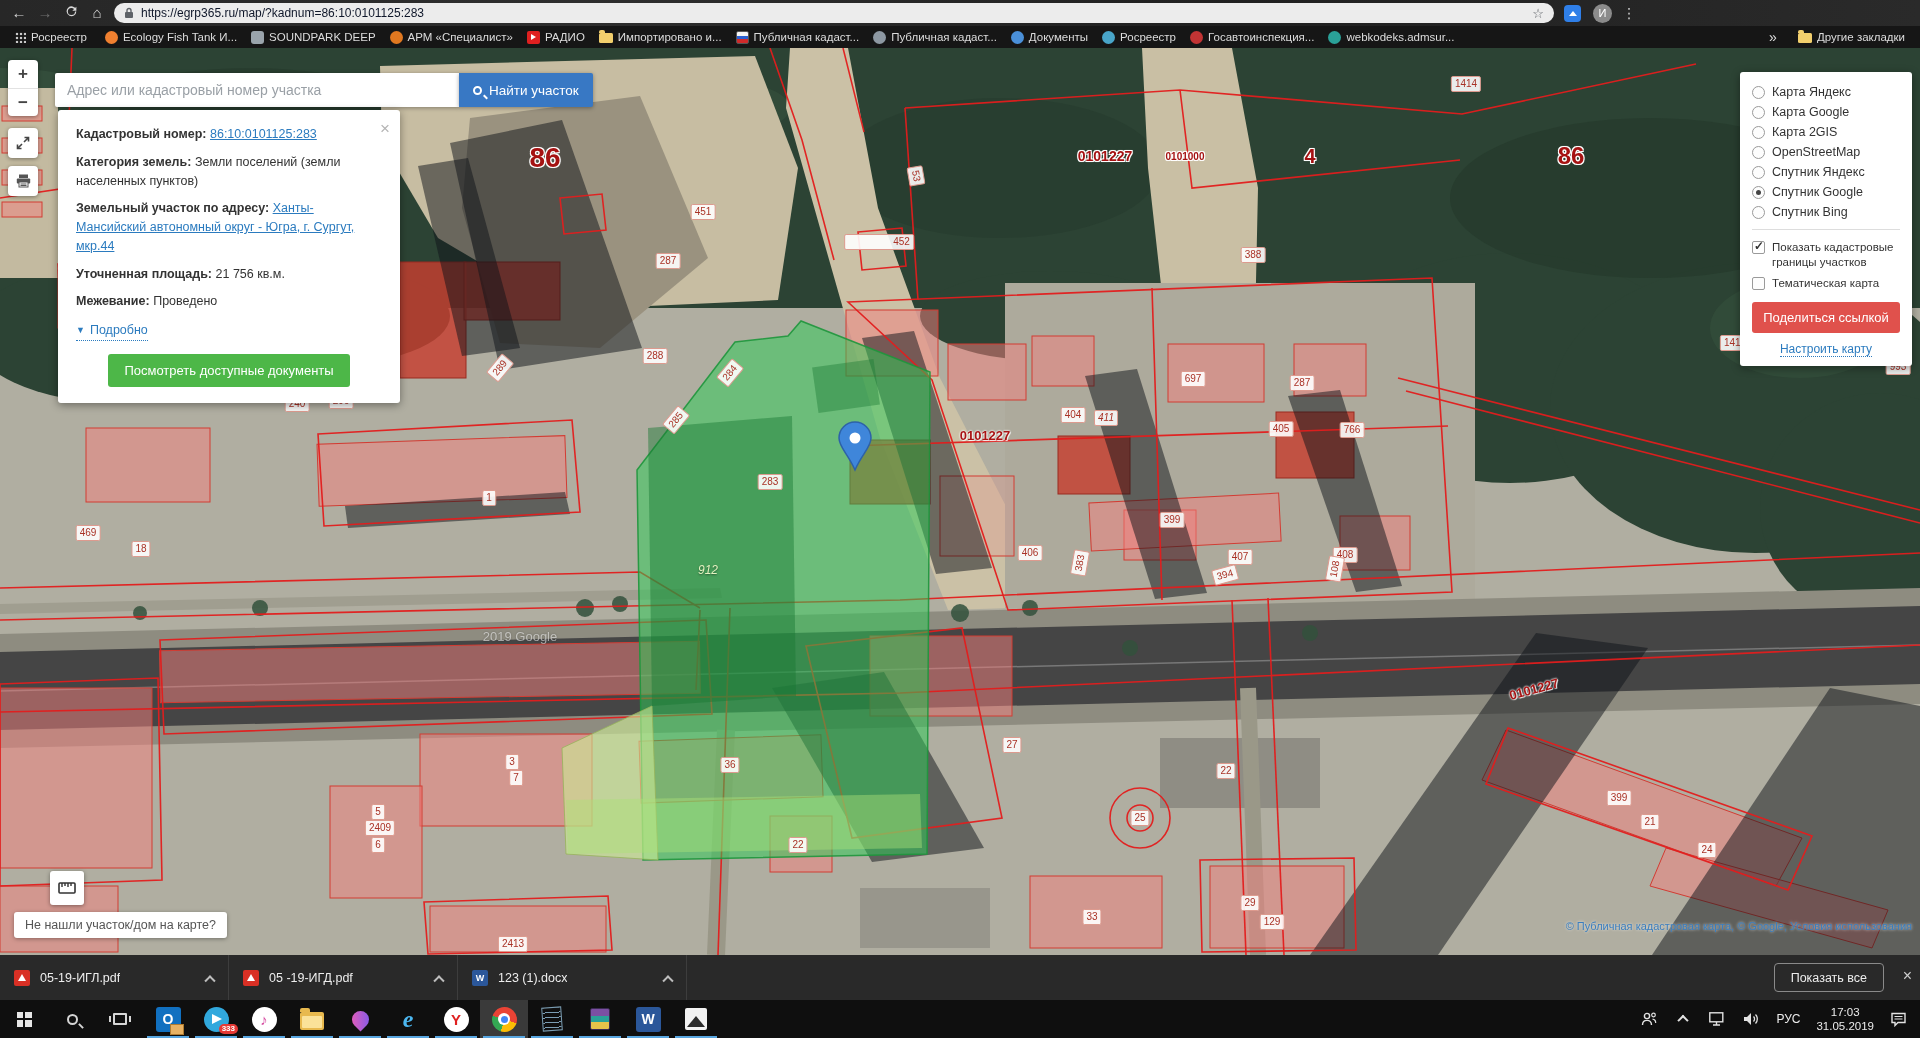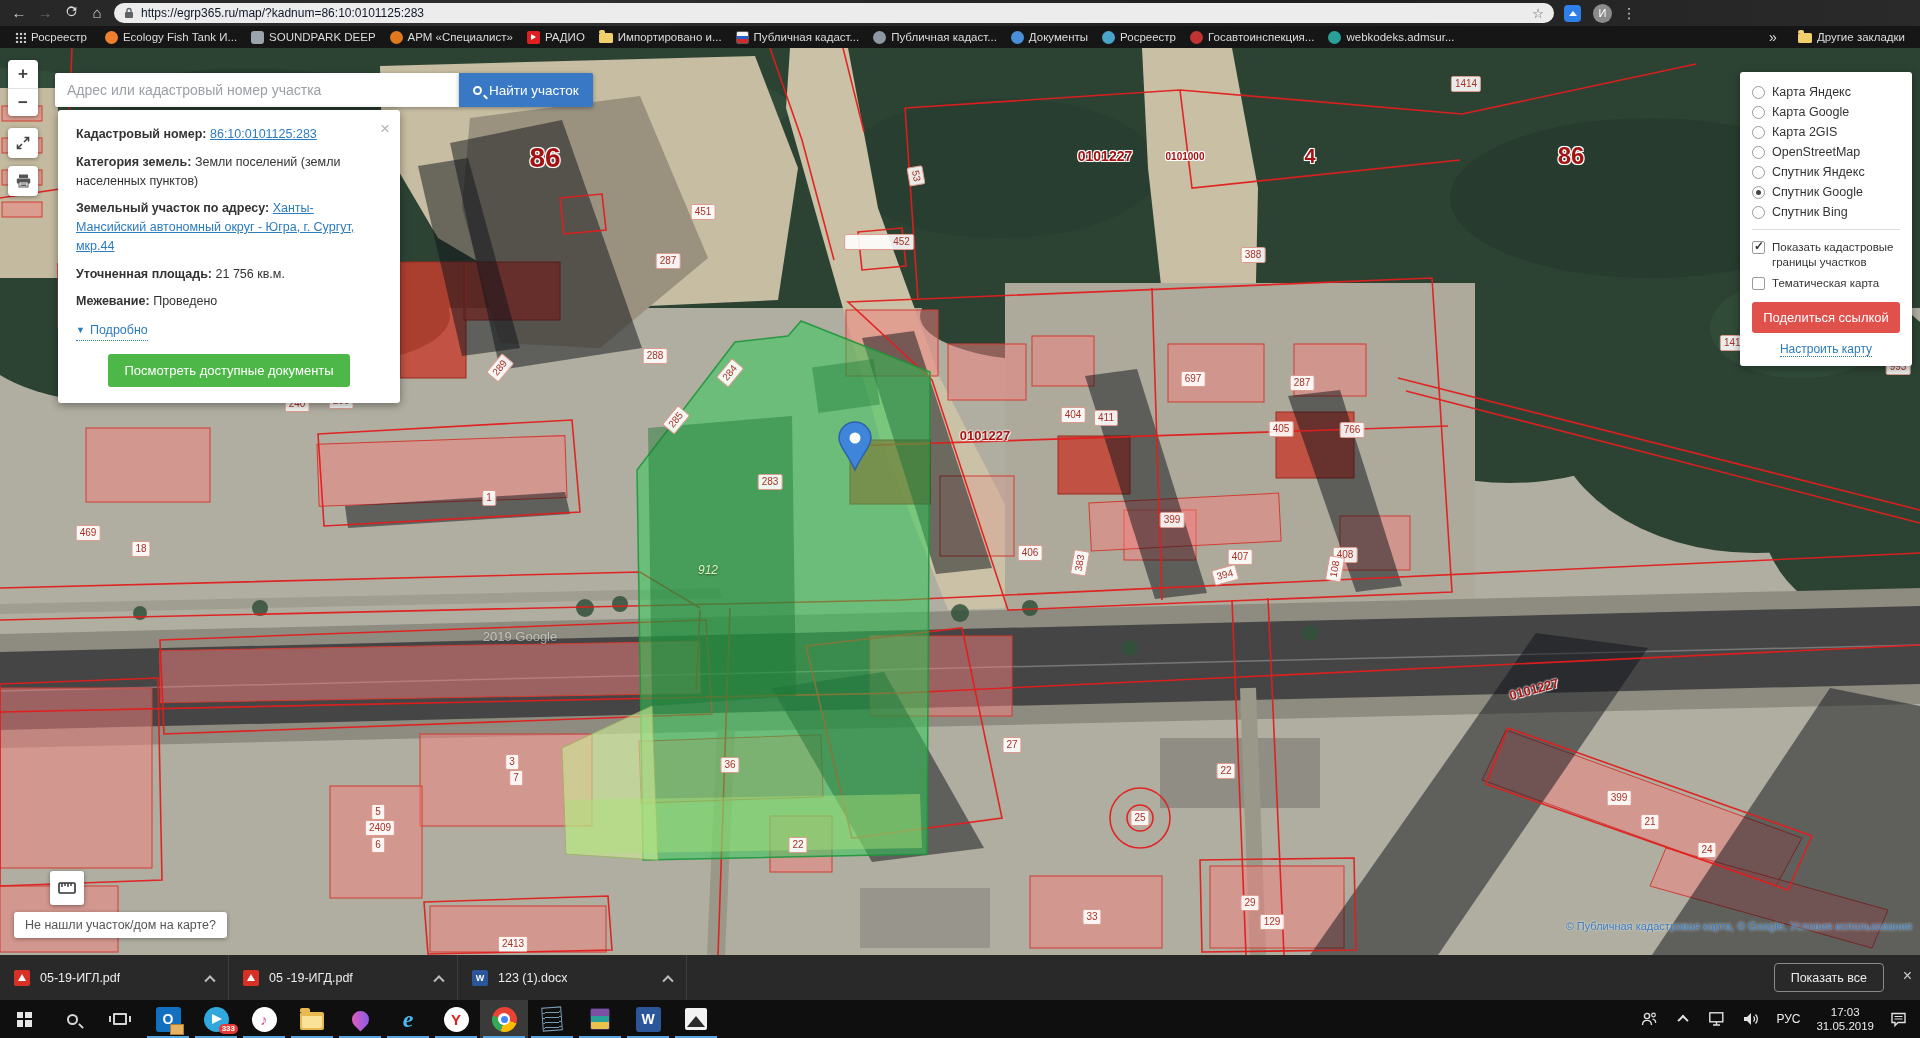--- a/index.html
+++ b/index.html
@@ -366,21 +366,21 @@
       <div class="plabel pill" style="left: 676px; top: 372px; transform: translate(-50%, -50%) rotate(-50deg);">285</div>
       <div class="plabel pill" style="left: 770px; top: 434px;">283</div>
       <div class="plabel green" style="left: 708px; top: 522px;">912</div>
       <div class="plabel code" style="left: 985px; top: 387px;">0101227</div>
       <div class="plabel pill" style="left: 1253px; top: 207px;">388</div>
       <div class="plabel pill" style="left: 1466px; top: 36px;">1414</div>
       <div class="plabel pill" style="left: 1735px; top: 295px;">1415</div>
       <div class="plabel pill" style="left: 1898px; top: 319px;">993</div>
       <div class="plabel pill" style="left: 1193px; top: 331px;">697</div>
       <div class="plabel pill" style="left: 1073px; top: 367px;">404</div>
-      <div class="plabel pill" style="left: 1106px; top: 370px;">411</div>
+      <div class="plabel pill" style="left: 1106px; top: 370px; font-style: italic;">411</div>
       <div class="plabel pill" style="left: 1281px; top: 381px;">405</div>
       <div class="plabel pill" style="left: 1352px; top: 382px;">766</div>
       <div class="plabel pill" style="left: 1302px; top: 335px;">287</div>
       <div class="plabel pill" style="left: 1172px; top: 472px;">399</div>
       <div class="plabel pill" style="left: 1030px; top: 505px;">406</div>
       <div class="plabel pill" style="left: 1080px; top: 515px; transform: translate(-50%, -50%) rotate(-80deg);">383</div>
       <div class="plabel pill" style="left: 1240px; top: 509px;">407</div>
       <div class="plabel pill" style="left: 1225px; top: 527px; transform: translate(-50%, -50%) rotate(-15deg);">394</div>
       <div class="plabel pill" style="left: 1345px; top: 507px;">408</div>
       <div class="plabel pill" style="left: 1335px; top: 521px; transform: translate(-50%, -50%) rotate(-80deg);">108</div>

